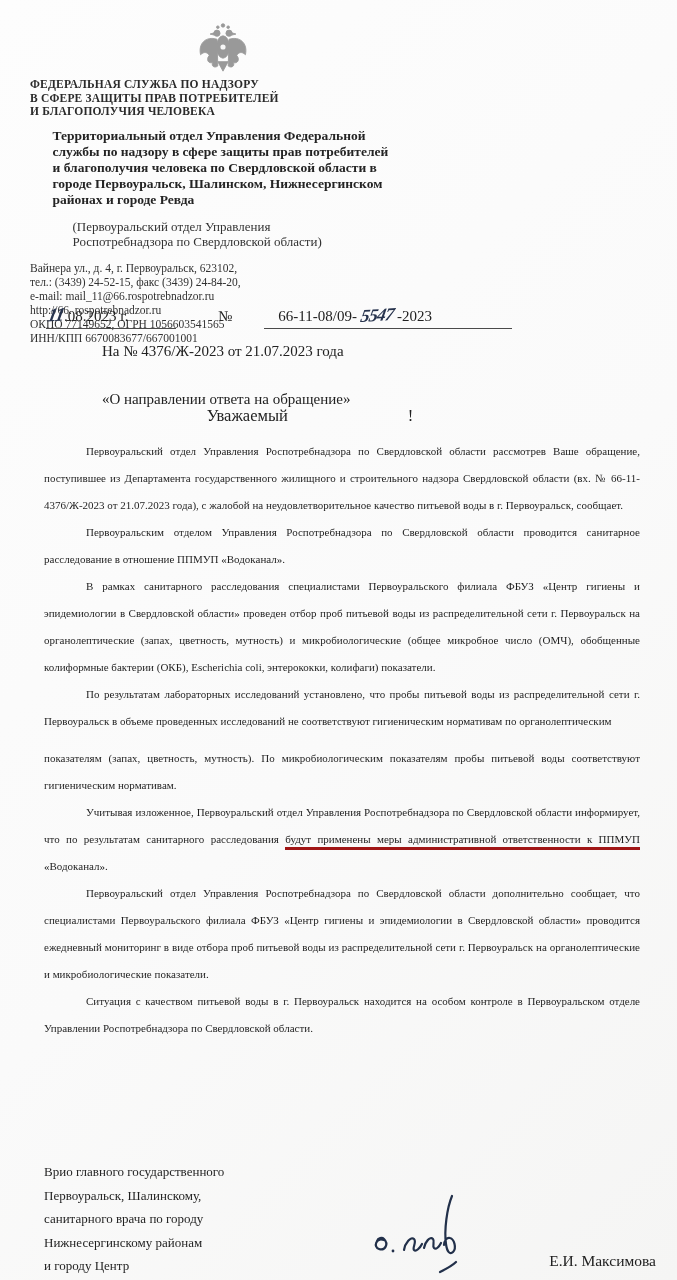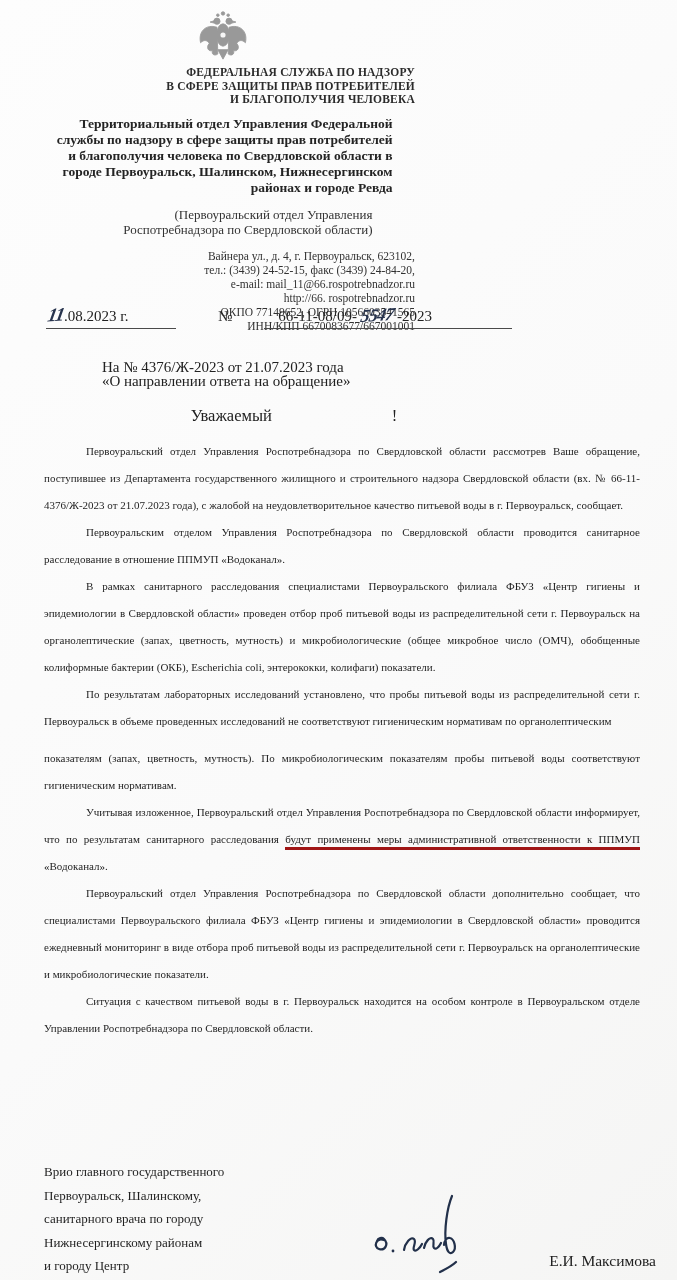--- a/index.html
+++ b/index.html
@@ -6,38 +6,38 @@
   .page{
     position:relative;
     width:677px;height:1280px;
     margin:0 auto;
     background:linear-gradient(135deg,#fdfdfd 0%,#fafafa 55%,#f5f5f4 100%);
     font-family:"Liberation Serif", serif;
     color:#212121;
     overflow:hidden;
   }
   
-  .letterhead{position:absolute;top:8px;left:30px;width:385px;text-align:right;font-family:Liberation Serif, serif;}
+  .letterhead{position:absolute;top:20px;left:30px;width:385px;text-align:left;font-family:Liberation Serif, serif;}
   .emblem{display:block;margin:2px auto 0;}
   .agency{margin-top:6px;font-weight:bold;font-size:11.5px;line-height:13.5px;letter-spacing:.2px;color:#2b2b2b;}
   .territorial{margin:9px auto 0;width:340px;font-weight:bold;font-size:13.5px;line-height:16px;color:#242424;}
   .dept-short{margin:11px auto 0;width:300px;font-size:13px;line-height:15.5px;color:#333;}
   .contacts{margin:11px auto 5px;font-size:11.5px;line-height:14px;color:#313131;}
   
   .ref-row{position:absolute;top:304px;left:46px;display:flex;align-items:baseline;font-size:15px;}
   .date-cell{border-bottom:1.5px solid #4a4a4a;padding:0 10px 2px 2px;min-width:118px;}
   .hand{font-style:italic;font-weight:bold;color:#27334d;letter-spacing:-1px;display:inline-block;transform:skewX(-14deg) rotate(-4deg);}
   .hand-date{font-size:19px;}
   .num-sign{margin-left:42px;}
   .num-cell{border-bottom:1.5px solid #4a4a4a;padding:0 14px 2px 14px;margin-left:32px;min-width:220px;}
   .hand-num{font-size:18px;margin:0 4px;}
-  .reply-line{position:absolute;top:359px;left:102px;font-size:15px;}
-  .subject-line{position:absolute;top:373px;left:102px;font-size:15px;}
+  .reply-line{position:absolute;top:343px;left:102px;font-size:15px;}
+  .subject-line{position:absolute;top:391px;left:102px;font-size:15px;}
   
-  .salutation{position:absolute;top:406px;left:0;width:588px;display:flex;justify-content:center;gap:120px;font-size:16.5px;}
+  .salutation{position:absolute;top:406px;left:0;width:588px;display:flex;justify-content:center;gap:120px;font-size:16.5px;padding-left:16px;}
   
   .body-text{position:absolute;top:438px;left:44px;width:596px;font-size:11px;line-height:27px;text-align:justify;color:#1f1f1f;}
   .body-text p{margin:0;text-indent:42px;}
   .body-text p.cont{text-indent:0;margin-top:10px;}
   .u-red{border-bottom:3px solid #a01616;padding-bottom:2px;}
   
   .sign-row{position:absolute;top:1160px;left:44px;width:612px;display:flex;}
   .sign-title{width:270px;font-size:13px;line-height:23.5px;color:#1f1f1f;}
   .sig-svg{margin-left:48px;margin-top:28px;}
   .sign-name{margin-left:auto;align-self:flex-end;margin-bottom:8px;font-size:15.5px;white-space:nowrap;}

